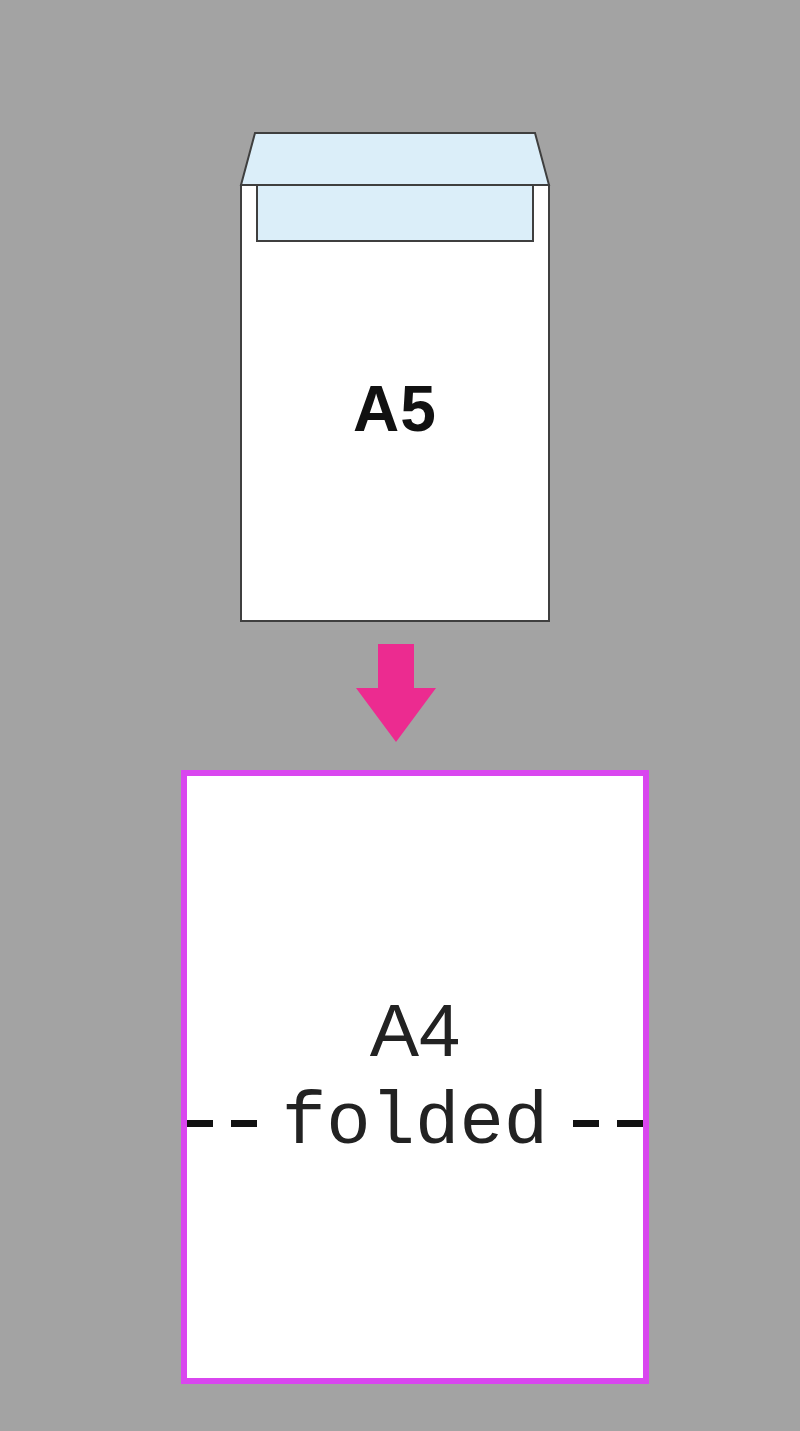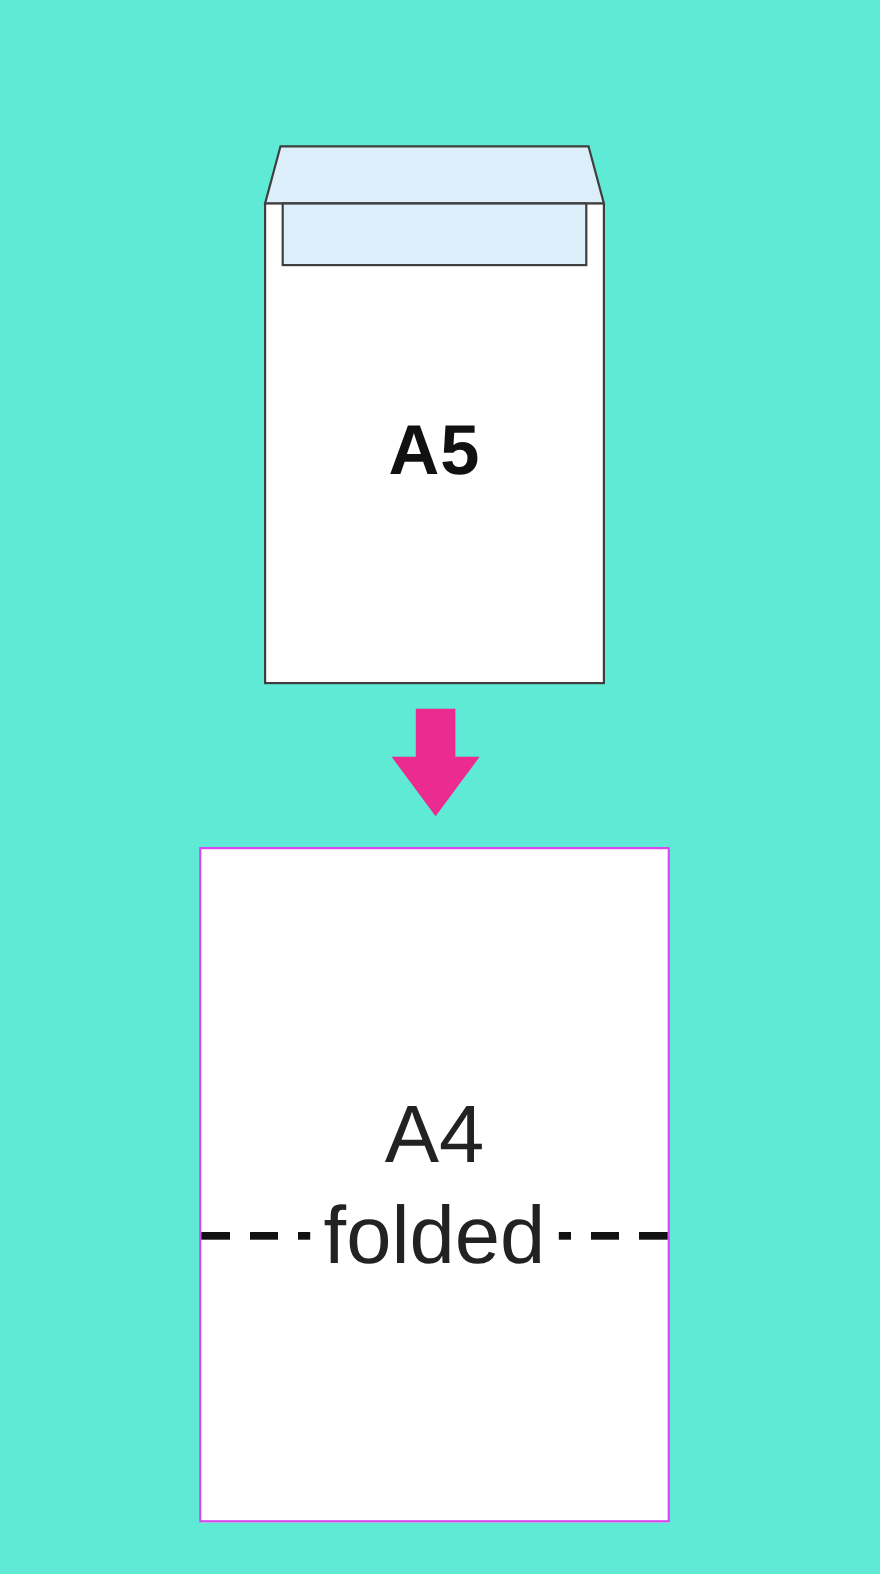--- a/index.html
+++ b/index.html
@@ -5,21 +5,21 @@
   html, body {
     margin: 0;
     padding: 0;
     background: #ffffff;
     font-family: "Liberation Sans", sans-serif;
   }
   #stage {
     position: relative;
     width: 800px;
     height: 1431px;
-    background: #5eead4;
+    background: #a3a3a3;
     overflow: hidden;
   }
 
   
   #envelope-svg {
     position: absolute;
     left: 239px;
     top: 131px;
     width: 312px;
     height: 492px;
@@ -43,23 +43,23 @@
     top: 644px;
     width: 80px;
     height: 98px;
   }
 
   
   #sheet {
     position: absolute;
     left: 181px;
     top: 770px;
-    width: 428px;
+    width: 468px;
     height: 614px;
-    border: 2px solid #d946ef;
+    border: 6px solid #d946ef;
     background: #ffffff;
     box-sizing: border-box;
     display: flex;
     flex-direction: column;
     justify-content: center;
     align-items: center;
   }
   .sheet-line {
     font-size: 74px;
     font-weight: 300;
@@ -84,20 +84,21 @@
   }
   .fold-dash.right {
     background: repeating-linear-gradient(
       270deg,
       #111111 0px, #111111 26px,
       transparent 26px, transparent 44px
     );
   }
   #fold-word {
     margin: 0 12px;
+    font-family: Liberation Mono, monospace;
   }
 </style>
 </head>
 <body>
 
 <div id="stage">
 
   <svg id="envelope-svg" viewBox="0 0 312 492">
 
     <polygon points="16,2 296,2 310,54 2,54" stroke-width="2" fill="#dbeef9" stroke="#3f3f3f"></polygon>

